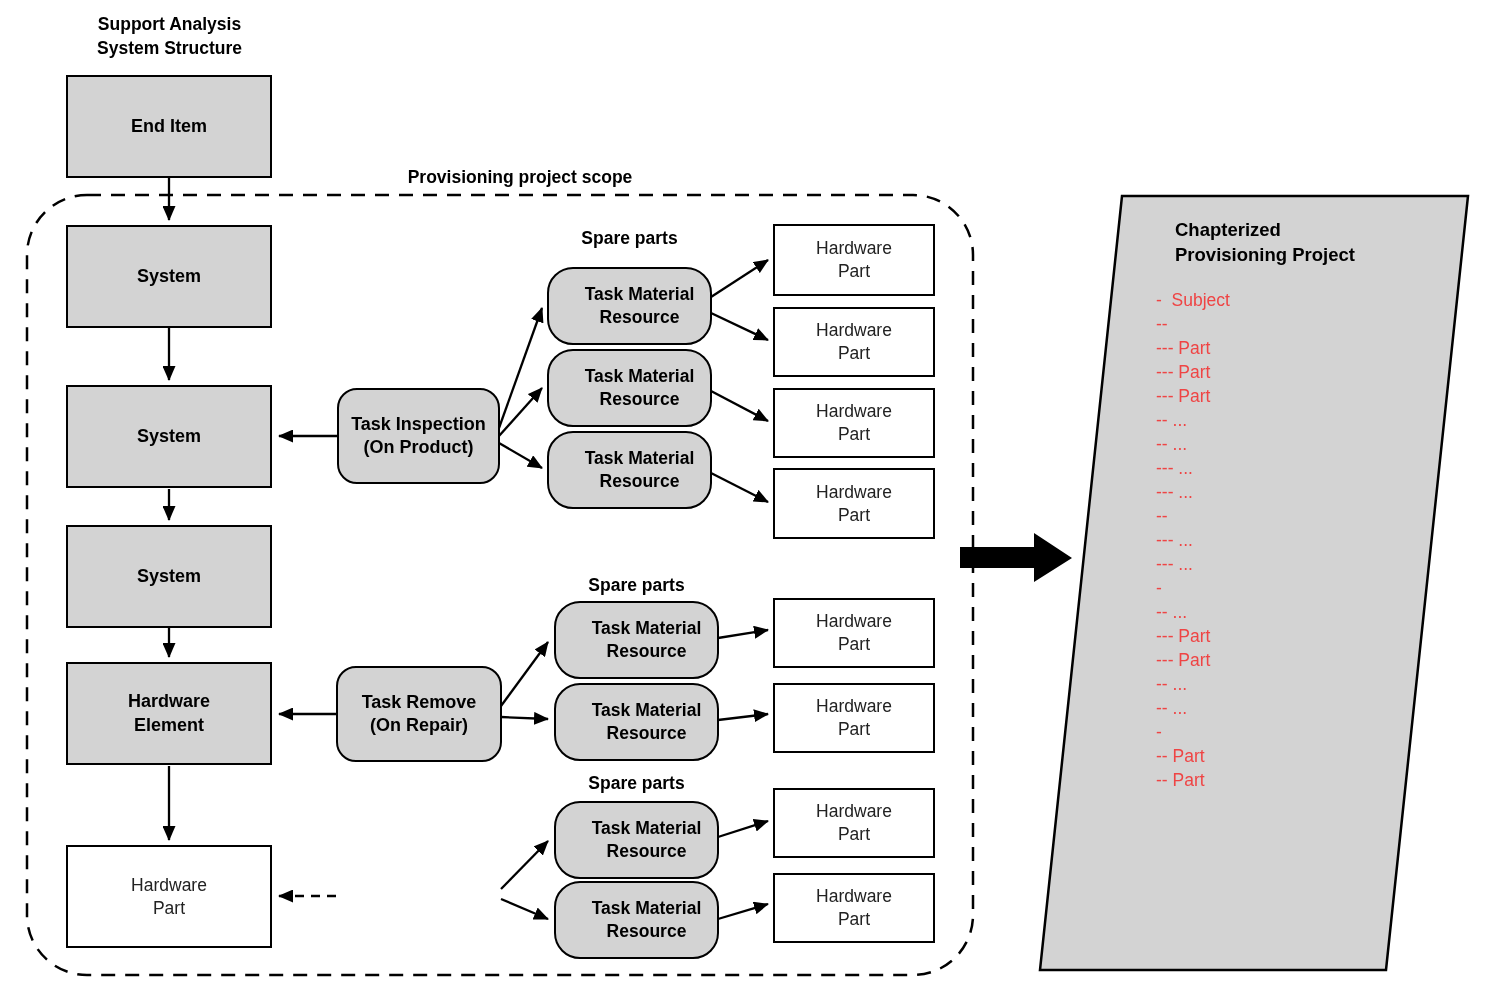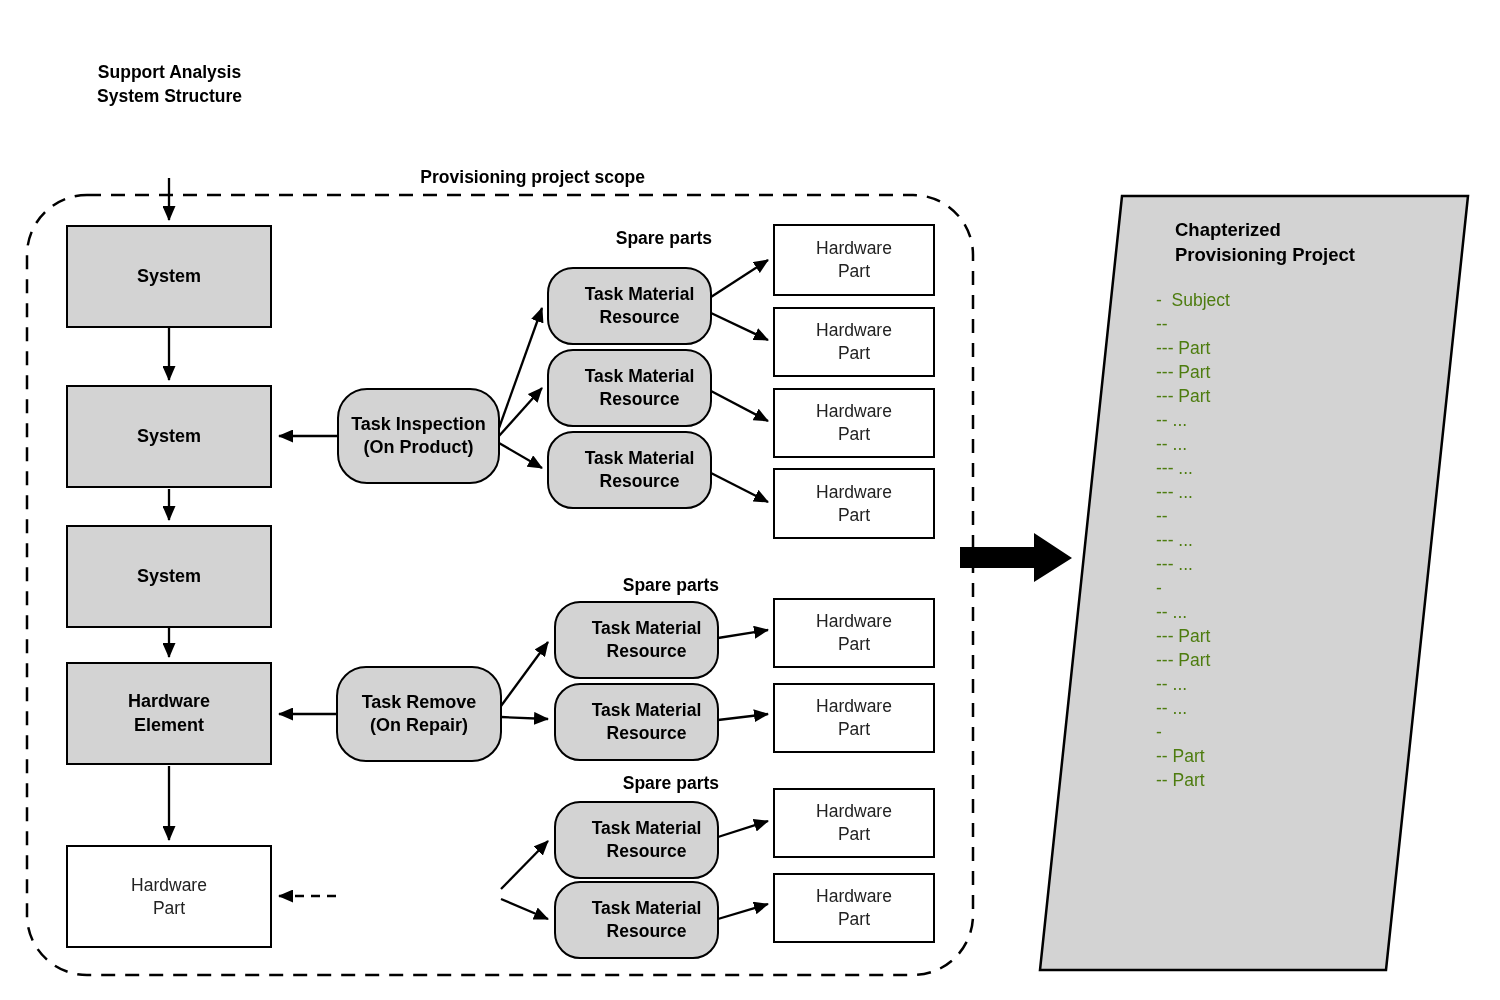--- a/index.html
+++ b/index.html
@@ -7,30 +7,30 @@
     position:relative;width:1500px;height:1000px;background:#fff;overflow:hidden;
     font-family:"Liberation Sans","DejaVu Sans",sans-serif;color:#000;
   }
   #overlay{position:absolute;left:0;top:0;width:1500px;height:1000px;z-index:1;}
   .box{
     position:absolute;box-sizing:border-box;background:#d3d3d3;border:2.5px solid #000;
     display:flex;align-items:center;justify-content:center;text-align:center;
     font-weight:bold;font-size:18px;line-height:1.3;white-space:pre-line;z-index:2;
   }
   .box.white{background:#fff;font-weight:normal;font-size:17.5px;color:#222;border-width:2px;}
-  .task{border-radius:30px;}
+  .task{border-radius:20px;}
   .resource{border-radius:26px;font-size:17.5px;padding-left:20px;}
   .part{background:#fff;font-weight:normal;font-size:17.5px;color:#222;border-width:2px;}
-  .lbl{position:absolute;font-weight:600;font-size:17.5px;text-align:right;z-index:2;white-space:nowrap;}
+  .lbl{position:absolute;font-weight:600;font-size:17.5px;text-align:center;z-index:2;white-space:nowrap;}
   .main-title{position:absolute;left:52px;top:12px;width:235px;text-align:center;
-    font-weight:bold;font-size:17.5px;line-height:1.38;white-space:pre-line;z-index:2;margin-top:48px;}
+    font-weight:bold;font-size:17.5px;line-height:1.38;white-space:pre-line;z-index:2;}
   .doc-title{position:absolute;left:1175px;top:218px;width:226px;
     font-weight:bold;font-size:18.5px;line-height:1.35;white-space:pre-line;z-index:2;}
   .doc-lines{position:absolute;left:1156px;top:288px;font-size:17.5px;line-height:24px;
-    color:#4d7c0f;z-index:2;}
+    color:#ef4444;z-index:2;}
   .doc-lines div{white-space:pre;}
 </style>
 </head>
 <body>
 
 <div id="canvas">
 
   <svg id="overlay" viewBox="0 0 1500 1000">
     <defs>
       <marker id="ah" viewBox="0 0 15 13" refX="14" refY="6.5" markerWidth="15" markerHeight="13" markerUnits="userSpaceOnUse" orient="auto">
@@ -78,20 +78,21 @@
     <polygon points="960,547 1034,547 1034,533 1072,558 1034,582 1034,568 960,568" fill="#000"></polygon>
 
     <polygon points="1122,196 1468,196 1386,970 1040,970" fill="#d3d3d3" stroke="#000" stroke-width="2.5"></polygon>
   </svg>
 
   <div class="main-title">Support Analysis
 System Structure</div>
 
   <div class="lbl" style="left:395px;top:167px;width:250px;">Provisioning project scope</div>
 
+  <div class="box" style="left:66px;top:75px;width:206px;height:103px;">End Item</div>
   <div class="box" style="left:66px;top:225px;width:206px;height:103px;">System</div>
   <div class="box" style="left:66px;top:385px;width:206px;height:103px;">System</div>
   <div class="box" style="left:66px;top:525px;width:206px;height:103px;">System</div>
   <div class="box" style="left:66px;top:662px;width:206px;height:103px;">Hardware
 Element</div>
   <div class="box white" style="left:66px;top:845px;width:206px;height:103px;">Hardware
 Part</div>
 
   <div class="lbl" style="left:547px;top:228px;width:165px;">Spare parts</div>
   <div class="box task" style="left:337px;top:388px;width:163px;height:96px;">Task Inspection

